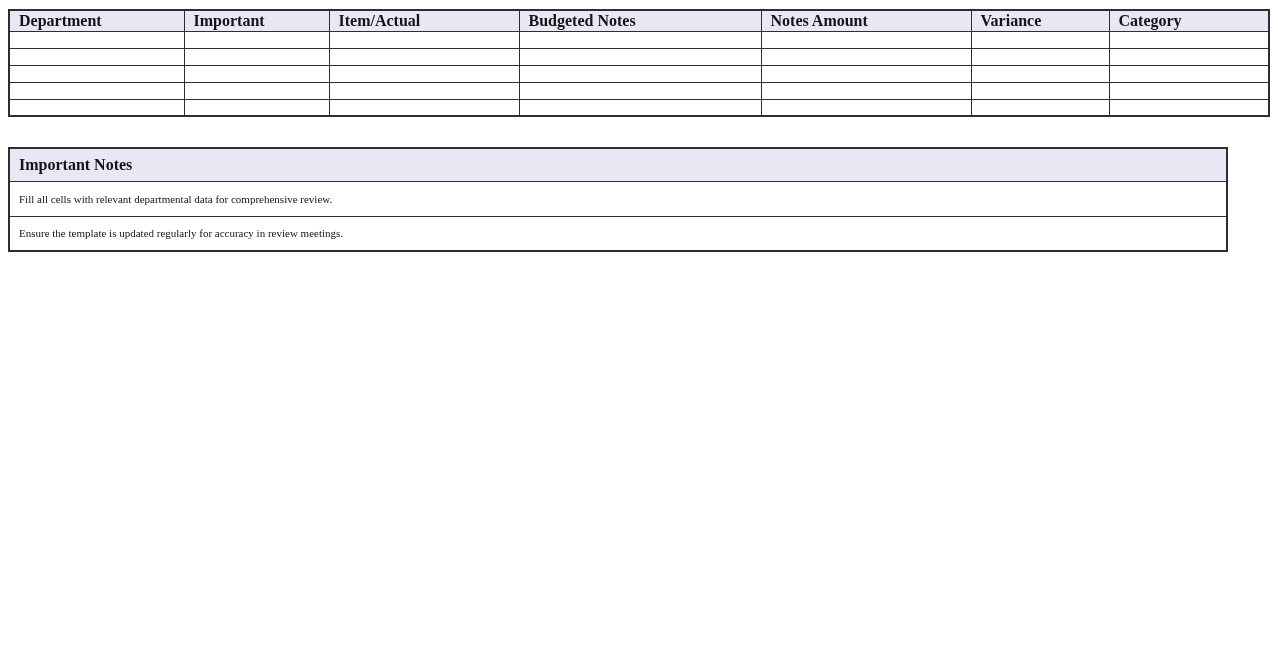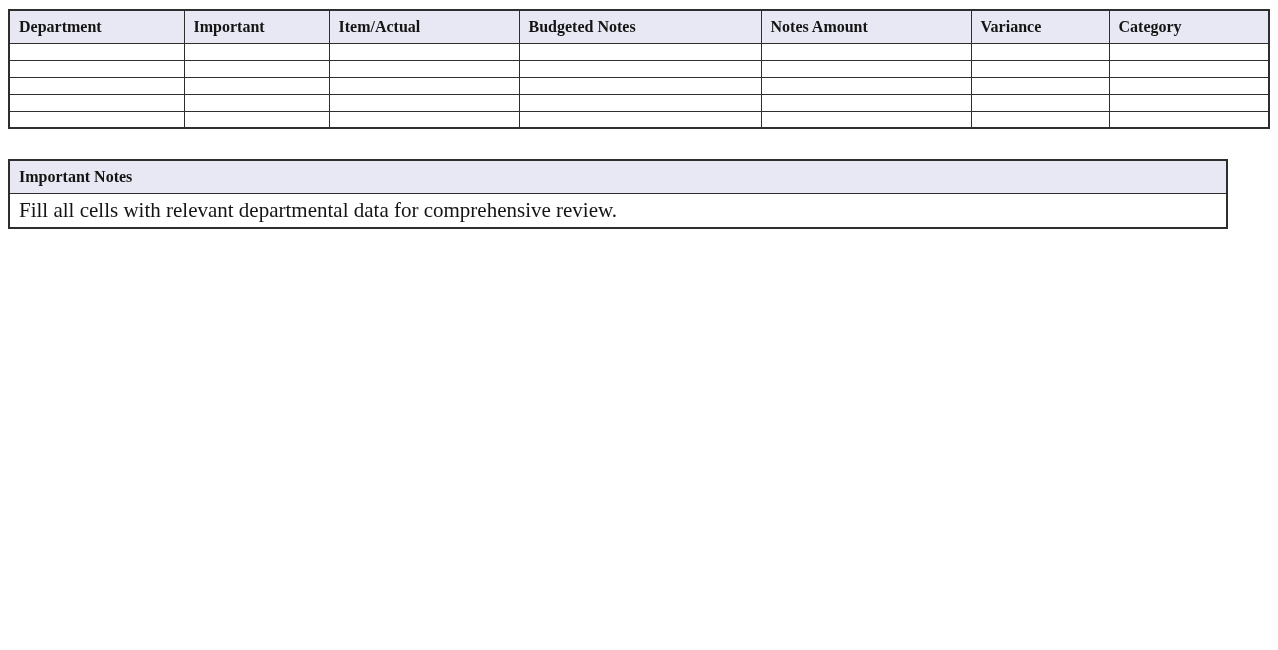--- a/index.html
+++ b/index.html
@@ -26,21 +26,21 @@
   .budget, .notes {
     border: 2px solid #2e2e2e;
   }
   .budget th, .budget td,
   .notes th, .notes td {
     border: 1px solid #2e2e2e;
     box-sizing: border-box;
     overflow: hidden;
     white-space: nowrap;
   }
-  .budget thead tr { height: 33px; }
+  .budget thead tr { height: 21px; }
   .budget th {
     background: #e7e8f3;
     text-align: left;
     vertical-align: middle;
     font-size: 16px;
     font-weight: bold;
     padding: 0 4px 0 9px;
   }
   .budget tbody tr { height: 17px; }
   .budget tbody td {
@@ -54,21 +54,21 @@
     background: #e7e8f3;
     text-align: left;
     vertical-align: middle;
     font-size: 16px;
     font-weight: bold;
     padding: 0 4px 0 9px;
   }
   .notes tbody tr { height: 35px; }
   .notes tbody td {
     background: #ffffff;
-    font-size: 21px;
+    font-size: 11px;
     vertical-align: middle;
     padding: 0 4px 0 9px;
   }
 </style>
 </head>
 <body>
 
 <div class="page">
 
   <table class="budget">
@@ -144,16 +144,19 @@
   <table class="notes">
     <thead>
       <tr>
         <th>Important Notes</th>
       </tr>
     </thead>
     <tbody>
       <tr>
         <td>Fill all cells with relevant departmental data for comprehensive review.</td>
       </tr>
+      <tr>
+        <td>Ensure the template is updated regularly for accuracy in review meetings.</td>
+      </tr>
     </tbody>
   </table>
 
 </div>
 
 </body></html>

